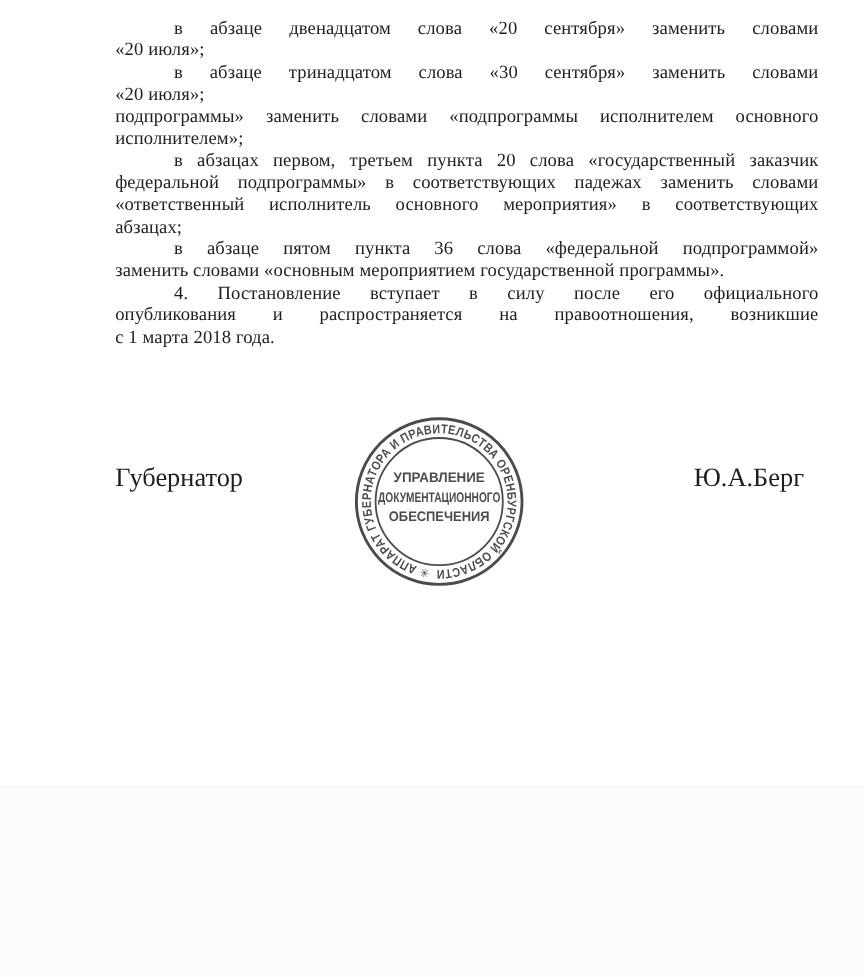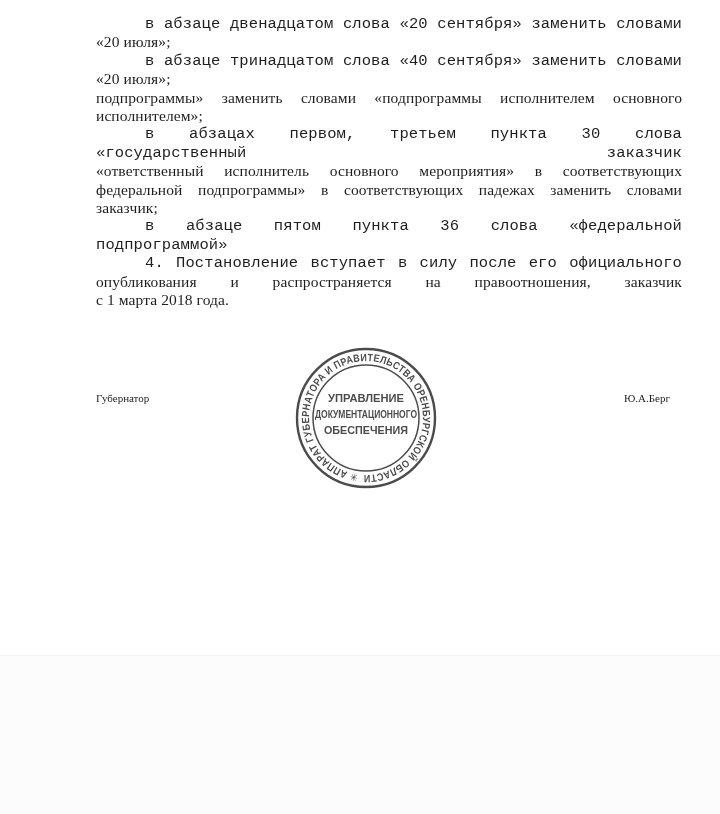--- a/index.html
+++ b/index.html
@@ -21,29 +21,29 @@
     font-size: 15.5px;
     line-height: 18.4px;
     letter-spacing: 0.1px;
   }
   .line {
     text-align: justify;
     text-align-last: justify;
     white-space: normal;
   }
   .line.final { text-align-last: auto; }
-  .line.first { text-indent: 49px; font-family: Liberation Mono, monospace; }
+  .line.first { text-indent: 49px; }
   .sig-row {
     position: absolute;
     left: 96px;
     top: 388px;
     width: 586px;
     display: flex;
     justify-content: space-between;
-    font-size: 11px;
+    font-size: 22px;
     line-height: 20px;
   }
   .sig-name { padding-right: 12px; }
   .stamp {
     position: absolute;
     left: 295px;
     top: 347px;
     width: 142px;
     height: 142px;
     opacity: 0.92;
@@ -72,31 +72,32 @@
   }
 </style>
 </head>
 <body>
 
 <div class="page">
 
   <div class="doc-body" id="doc-body">
       <div class="line first">в абзаце двенадцатом слова «20 сентября» заменить словами</div>
       <div class="line final">«20 июля»;</div>
-      <div class="line first">в абзаце тринадцатом слова «40 сентября» заменить словами</div>
+      <div class="line first">в абзаце тринадцатом слова «30 сентября» заменить словами</div>
       <div class="line final">«20 июля»;</div>
       <div class="line">подпрограммы» заменить словами «подпрограммы исполнителем основного</div>
       <div class="line final">исполнителем»;</div>
-      <div class="line first">в абзацах первом, третьем пункта 30 слова «государственный заказчик</div>
+      <div class="line first">в абзацах первом, третьем пункта 20 слова «государственный заказчик</div>
+      <div class="line">федеральной подпрограммы» в соответствующих падежах заменить словами</div>
       <div class="line">«ответственный исполнитель основного мероприятия» в соответствующих</div>
-      <div class="line">федеральной подпрограммы» в соответствующих падежах заменить словами</div>
-      <div class="line final">заказчик;</div>
+      <div class="line final">абзацах;</div>
       <div class="line first">в абзаце пятом пункта 36 слова «федеральной подпрограммой»</div>
+      <div class="line final">заменить словами «основным мероприятием государственной программы».</div>
       <div class="line first">4. Постановление вступает в силу после его официального</div>
-      <div class="line">опубликования и распространяется на правоотношения, заказчик</div>
+      <div class="line">опубликования и распространяется на правоотношения, возникшие</div>
       <div class="line final">с 1 марта 2018 года.</div>
     </div>
 
   <div class="sig-row">
     <span class="sig-title">Губернатор</span>
     <span class="sig-name">Ю.А.Берг</span>
   </div>
 
   <svg class="stamp" viewBox="0 0 142 142" xmlns="http://www.w3.org/2000/svg">
     <defs>

